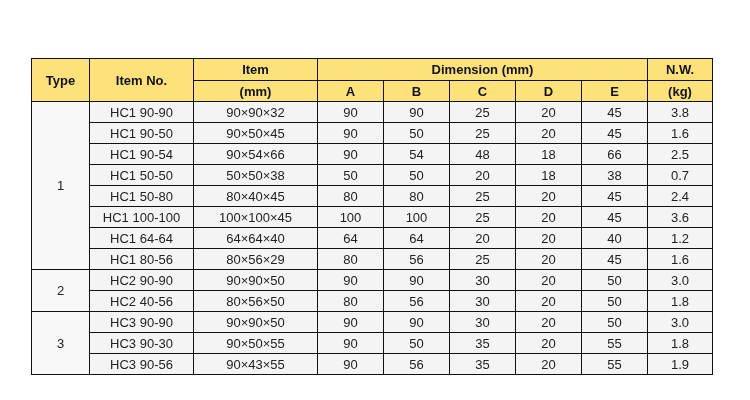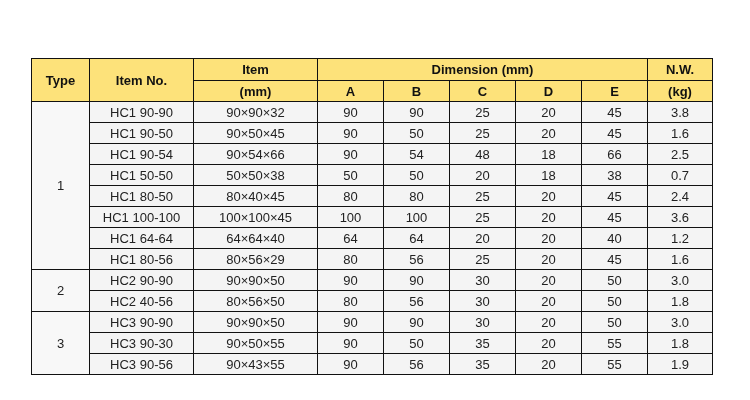--- a/index.html
+++ b/index.html
@@ -95,21 +95,21 @@
         <td>HC1 50-50</td>
         <td>50×50×38</td>
         <td>50</td>
         <td>50</td>
         <td>20</td>
         <td>18</td>
         <td>38</td>
         <td>0.7</td>
       </tr>
       <tr>
-        <td>HC1 80-50</td>
+        <td>HC1 50-80</td>
         <td>80×40×45</td>
         <td>80</td>
         <td>80</td>
         <td>25</td>
         <td>20</td>
         <td>45</td>
         <td>2.4</td>
       </tr>
       <tr>
         <td>HC1 100-100</td>

